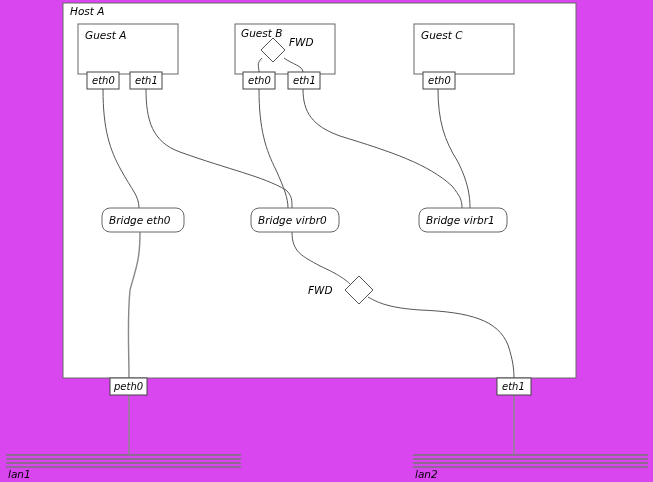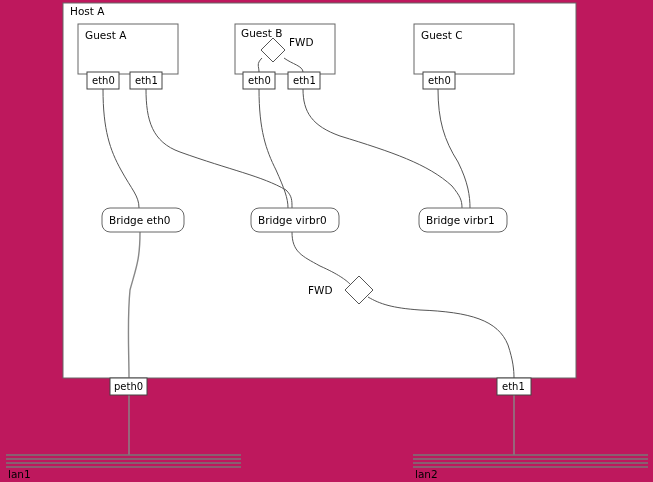--- a/index.html
+++ b/index.html
@@ -7,22 +7,23 @@
     padding: 0;
     background: #ffffff;
   }
   body {
     font-family: "DejaVu Sans", "Liberation Sans", sans-serif;
   }
   #canvas {
     position: relative;
     width: 653px;
     height: 482px;
-    background: #be185d;
+    background: #d946ef;
     overflow: hidden;
+    font-style: italic;
   }
   #diagram-svg {
     position: absolute;
     left: 0;
     top: 0;
     width: 653px;
     height: 482px;
   }
   .lbl {
     font-family: "DejaVu Sans", "Liberation Sans", sans-serif;

